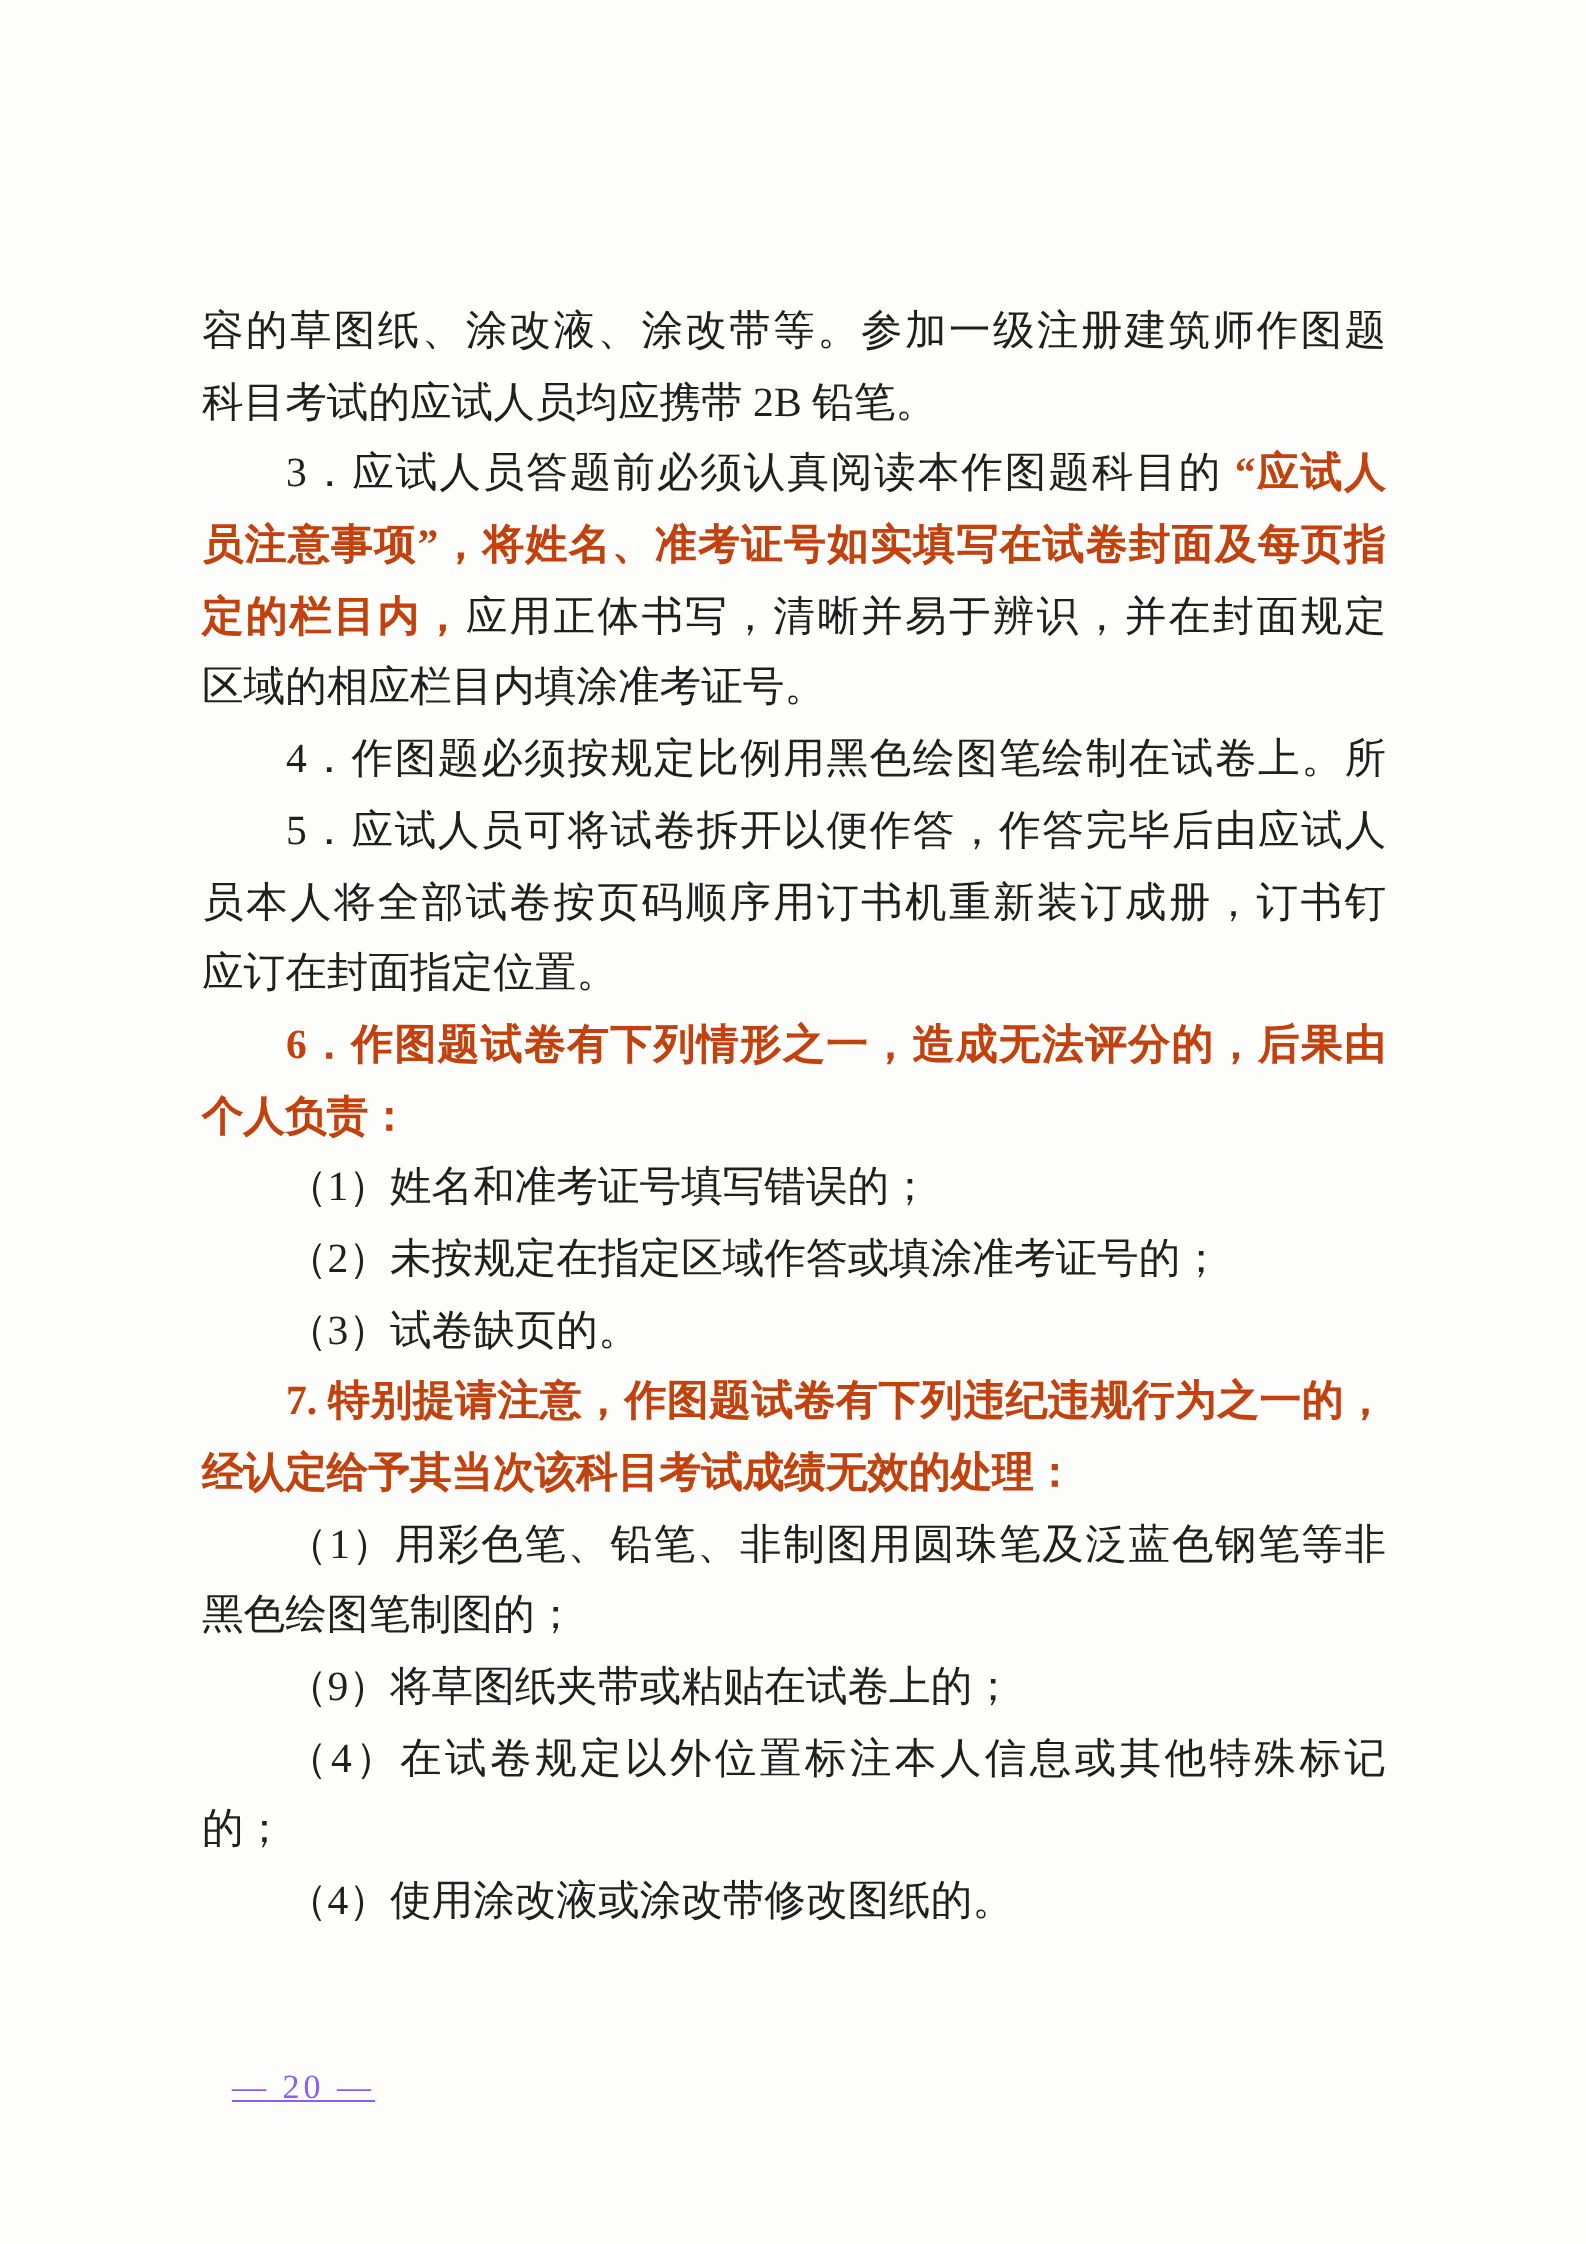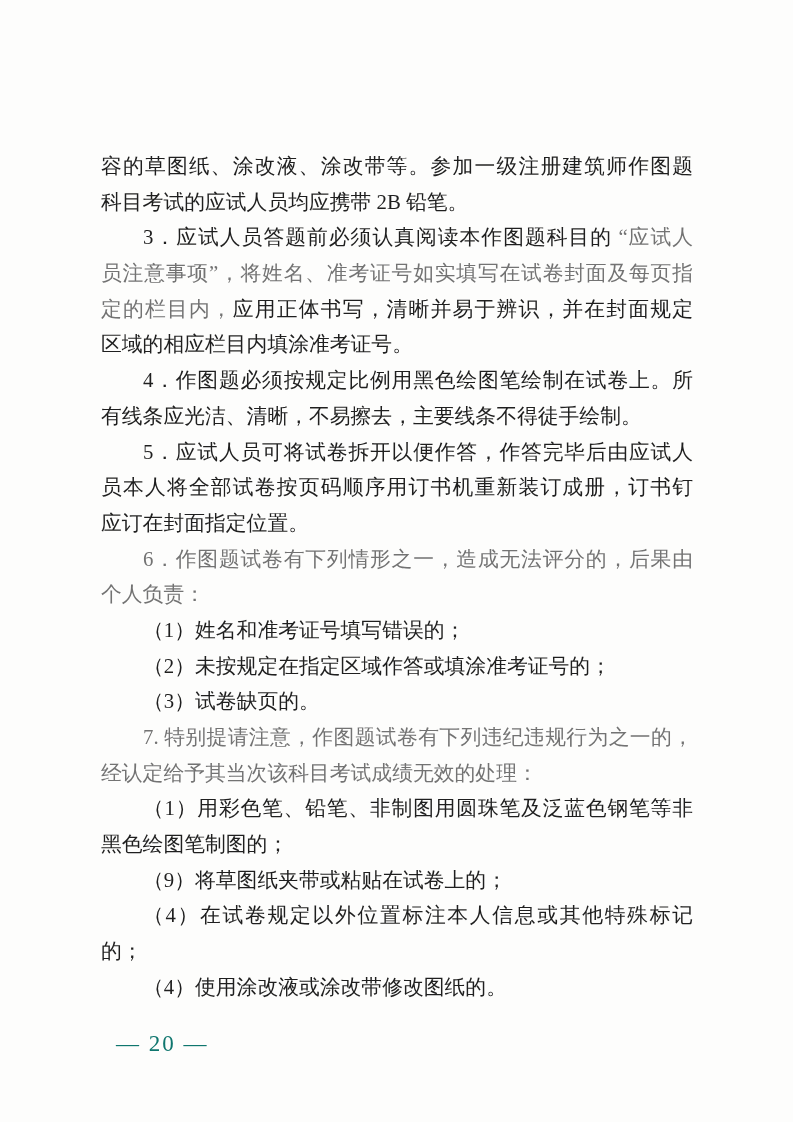--- a/index.html
+++ b/index.html
@@ -30,46 +30,46 @@
     color: #1f1f1f;
     text-align: left;
     white-space: normal;
   }
   .line.indent { padding-left: 42px; }
   .line.justify {
     text-align: justify;
     text-align-last: justify;
   }
   .line .bold {
-    font-weight: normal;
-    color: #737373;
+    font-weight: bold;
+    color: #c2410c;
   }
   .page-number {
     position: absolute;
     left: 116px;
     top: 1030px;
-    font-size: 23px;
+    font-size: 17px;
     line-height: 28px;
-    color: #0f766e;
+    color: #8b5cf6;
     letter-spacing: 2px;
+    text-decoration: underline;
   }
 </style>
 </head>
 <body>
 
 <div class="page">
   <div class="doc-text">
       <div class="line justify"><span>容的草图纸、涂改液、涂改带等。参加一级注册建筑师作图题</span></div>
       <div class="line"><span>科目考试的应试人员均应携带 2B 铅笔。</span></div>
       <div class="line indent justify"><span>3．应试人员答题前必须认真阅读本作图题科目的 </span><span class="bold">“应试人</span></div>
       <div class="line justify"><span class="bold">员注意事项”，将姓名、准考证号如实填写在试卷封面及每页指</span></div>
       <div class="line justify"><span class="bold">定的栏目内，</span><span>应用正体书写，清晰并易于辨识，并在封面规定</span></div>
       <div class="line"><span>区域的相应栏目内填涂准考证号。</span></div>
       <div class="line indent justify"><span>4．作图题必须按规定比例用黑色绘图笔绘制在试卷上。所</span></div>
-      <div class="line"><span>有线条应光洁、清晰，不易擦去，主要线条不得徒手绘制。</span></div>
       <div class="line indent justify"><span>5．应试人员可将试卷拆开以便作答，作答完毕后由应试人</span></div>
       <div class="line justify"><span>员本人将全部试卷按页码顺序用订书机重新装订成册，订书钉</span></div>
       <div class="line"><span>应订在封面指定位置。</span></div>
       <div class="line indent justify"><span class="bold">6．作图题试卷有下列情形之一，造成无法评分的，后果由</span></div>
       <div class="line"><span class="bold">个人负责：</span></div>
       <div class="line indent"><span>（1）姓名和准考证号填写错误的；</span></div>
       <div class="line indent"><span>（2）未按规定在指定区域作答或填涂准考证号的；</span></div>
       <div class="line indent"><span>（3）试卷缺页的。</span></div>
       <div class="line indent justify"><span class="bold">7. 特别提请注意，作图题试卷有下列违纪违规行为之一的，</span></div>
       <div class="line"><span class="bold">经认定给予其当次该科目考试成绩无效的处理：</span></div>

